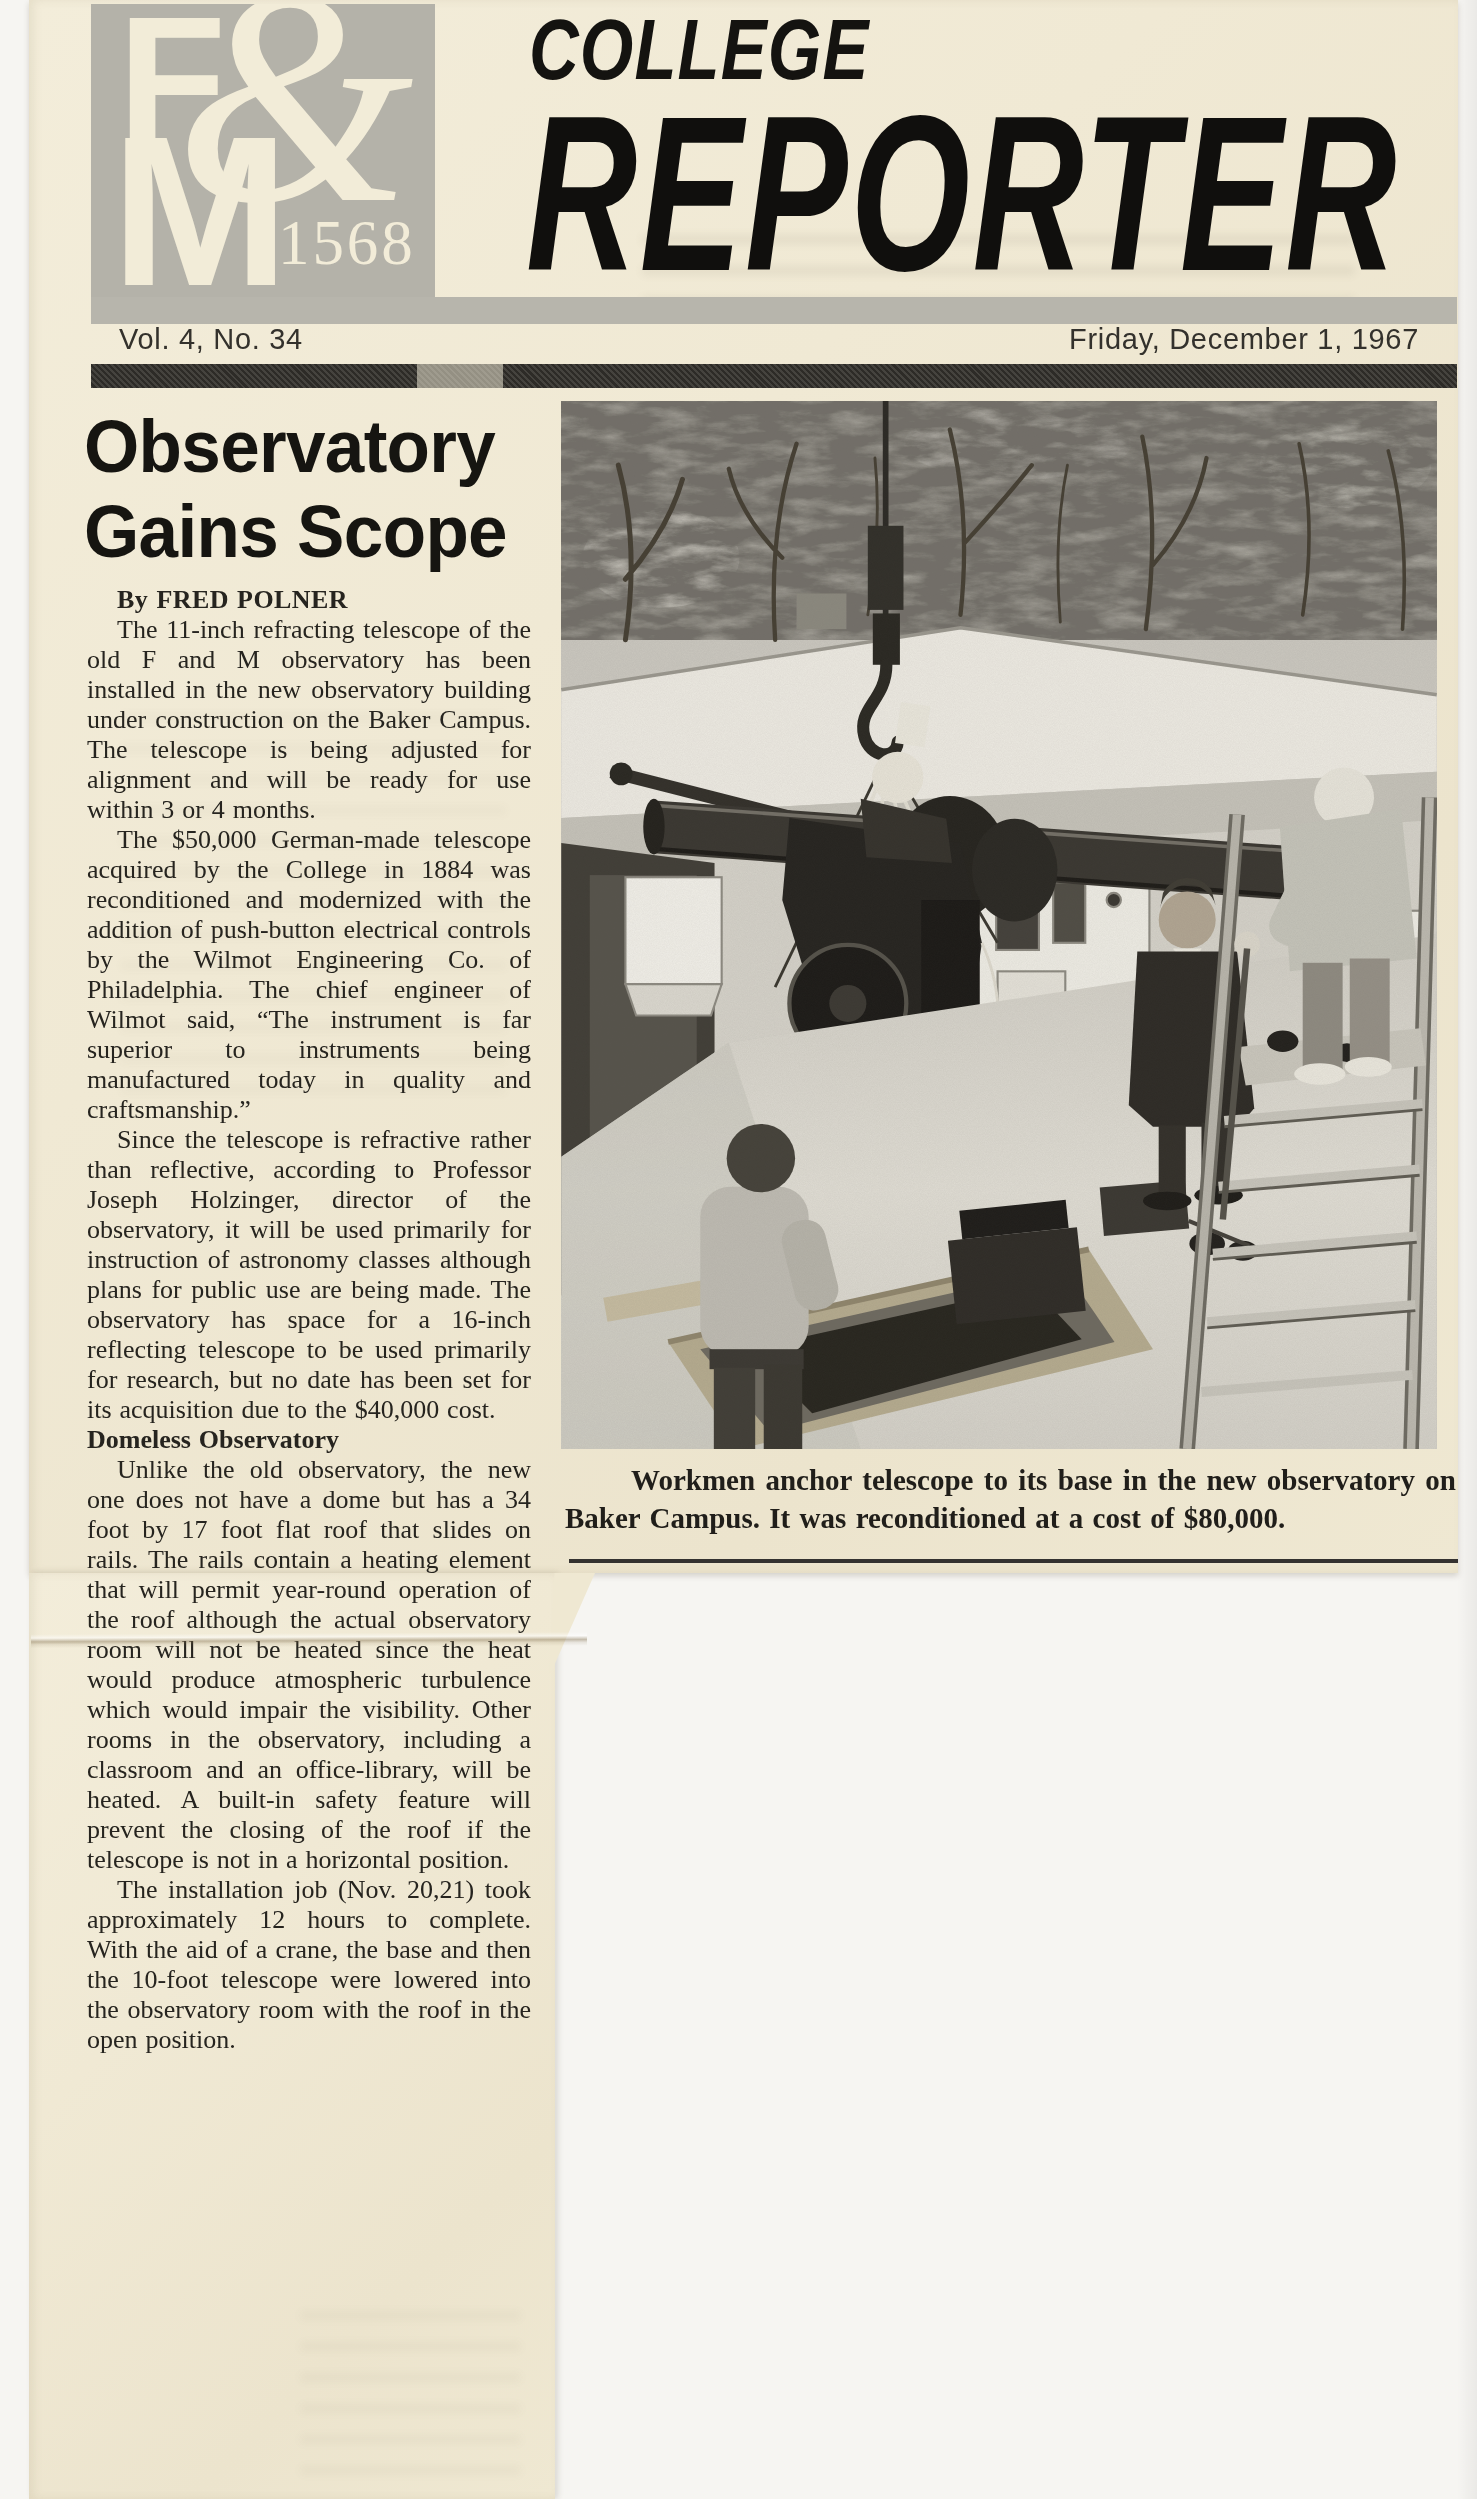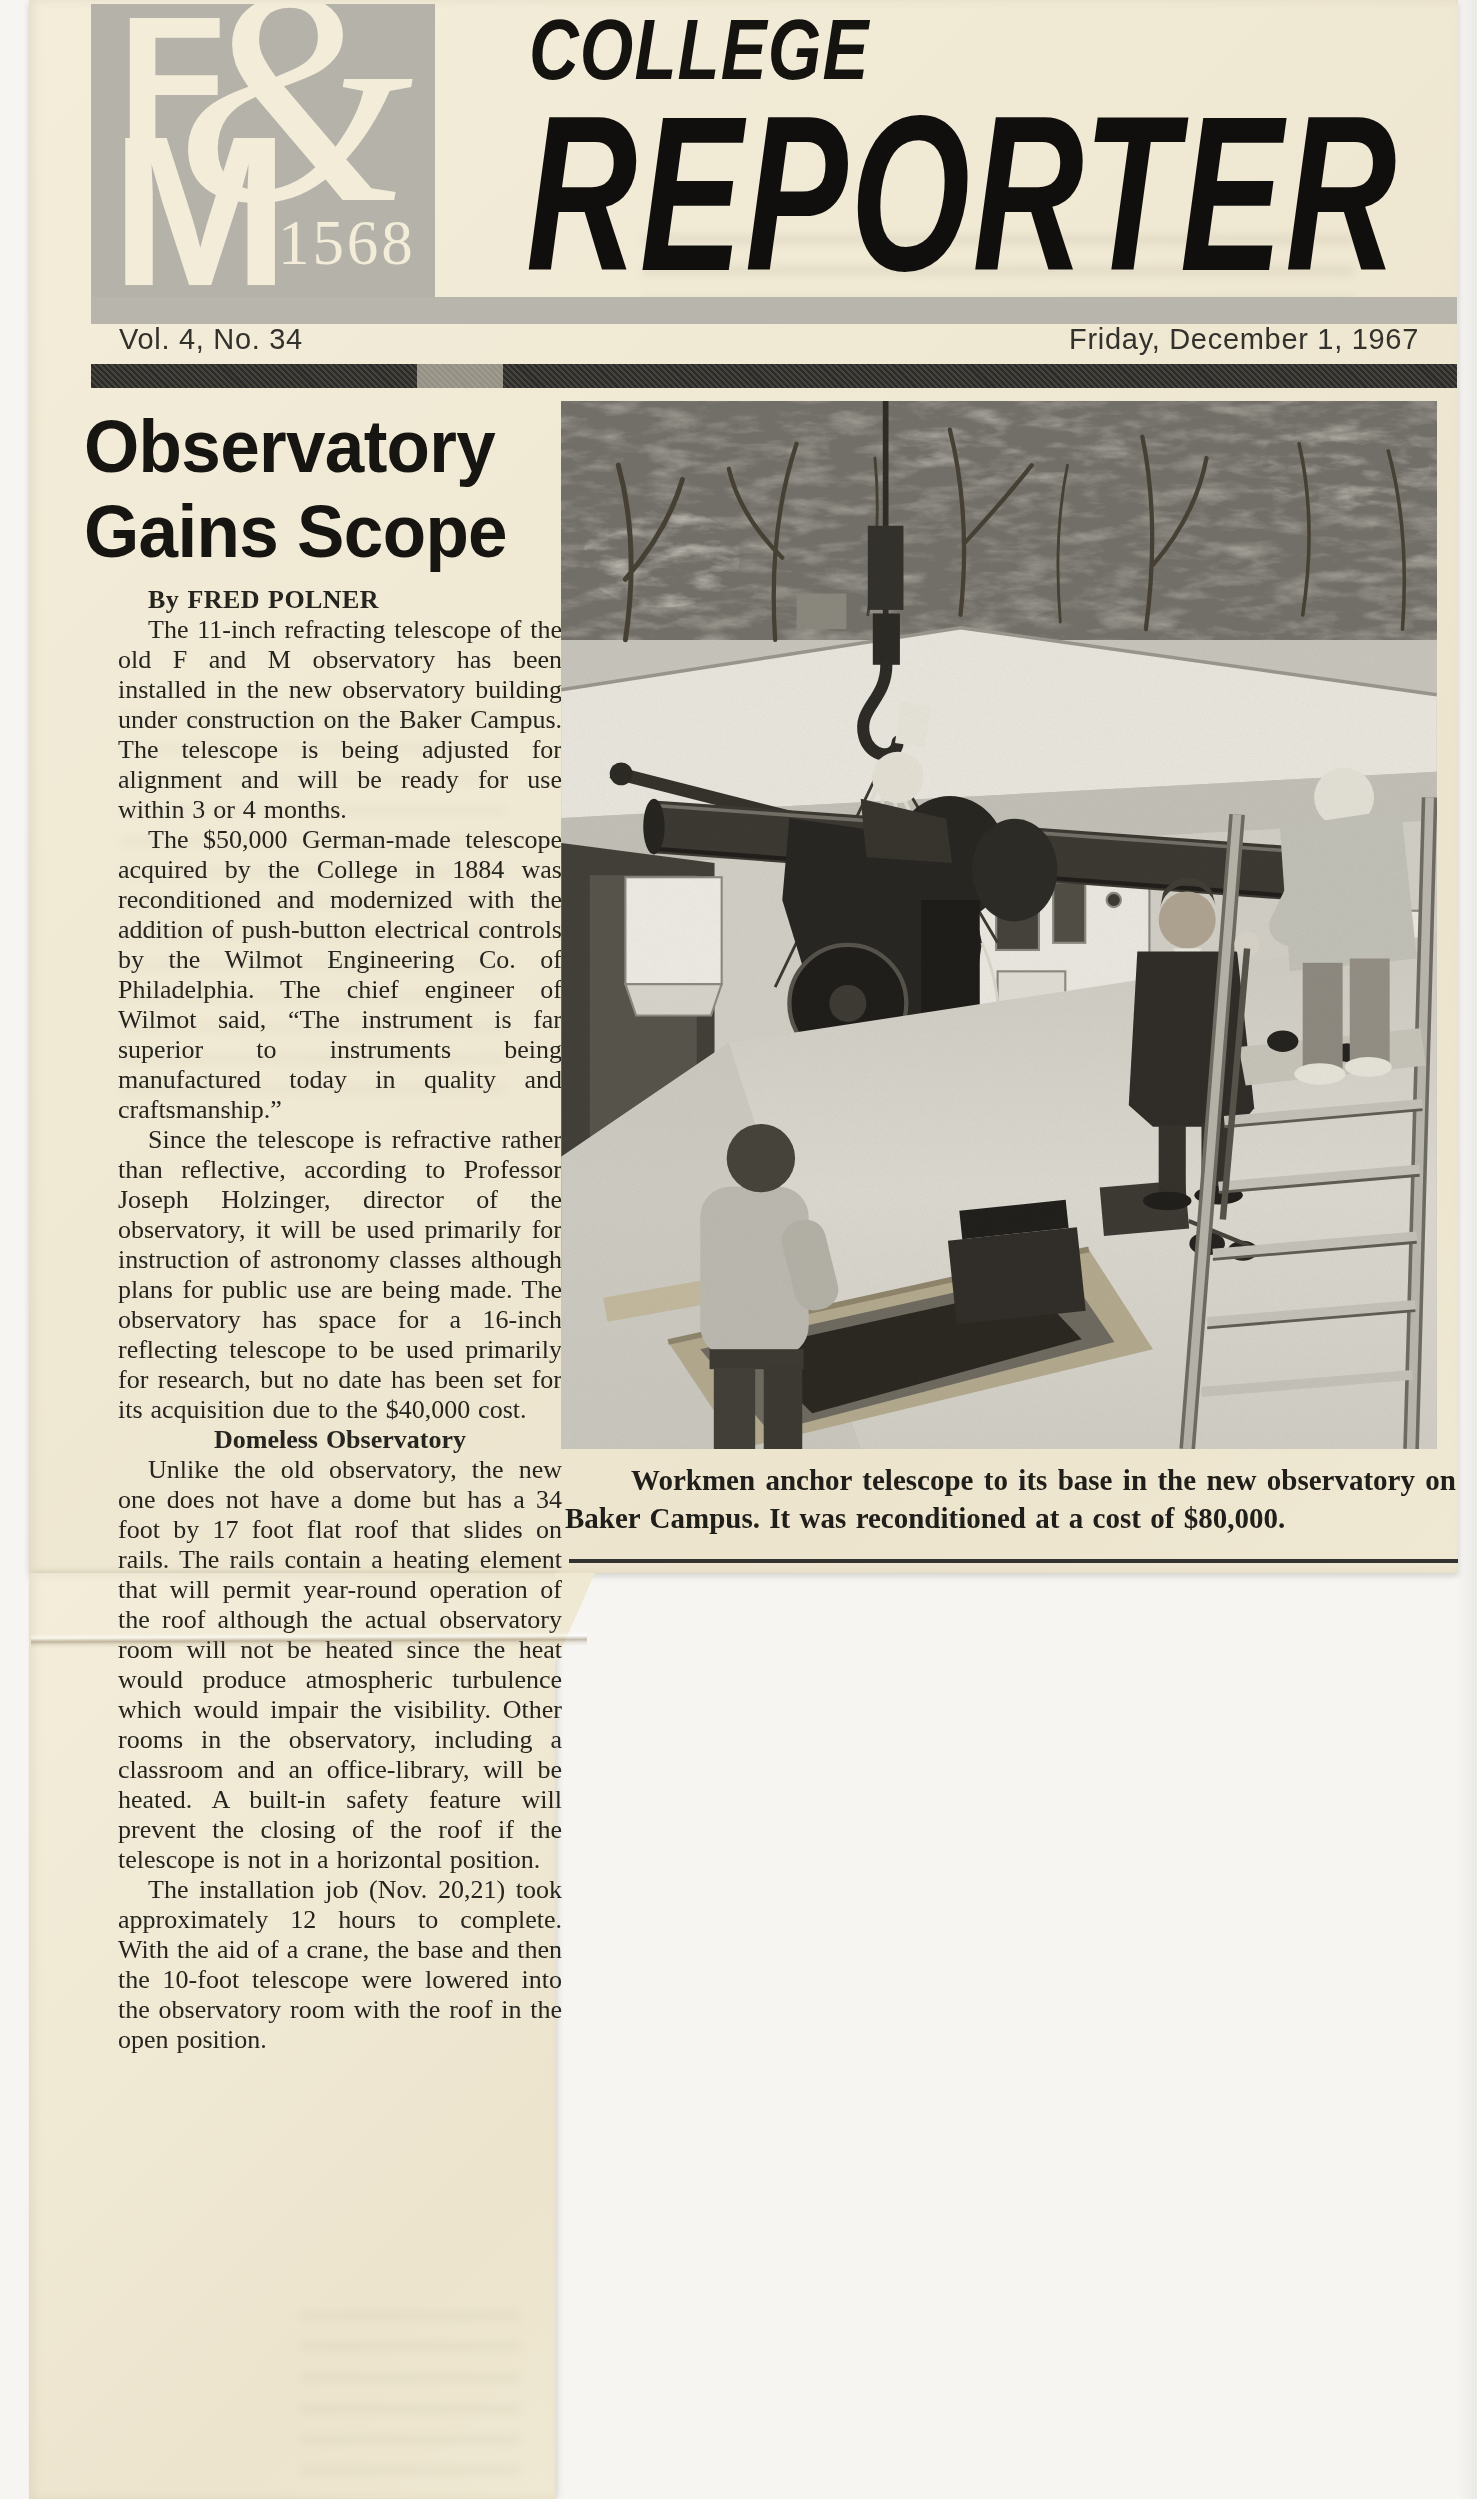--- a/index.html
+++ b/index.html
@@ -48,26 +48,26 @@
   .date{left:856px;width:563px;text-align:right;}
   .rule-halftone{position:absolute;left:91px;top:364px;width:1366px;height:23.5px;
      background:repeating-linear-gradient(45deg,#45433e 0 2.1px,#2d2b27 2.1px 4.3px);}
   .rule-fade{position:absolute;left:417px;top:364px;width:86px;height:23.5px;
      background:rgba(234,227,208,.55);}
   
   .headline{position:absolute;left:84px;top:404px;color:#161511;
      font-family:"Liberation Sans",sans-serif;font-weight:bold;font-size:74px;
      line-height:85px;letter-spacing:-0.7px;transform:scaleX(.96);transform-origin:left top;
      white-space:nowrap;}
-  .col{position:absolute;left:87px;top:585px;width:444px;color:#26241f;margin-left:31px;}
+  .col{position:absolute;left:87px;top:585px;width:444px;color:#26241f;}
   .byline{font-weight:bold;text-align:center;font-size:28px;line-height:33px;
      margin:0 0 7.1px 0;letter-spacing:0.4px;}
   .col p{font-size:26px;line-height:30px;text-align:justify;text-indent:30px;
      margin:0;word-spacing:1.4px;}
-  .col .subhead{font-weight:bold;text-align:center;text-indent:0;font-size:26px;}
+  .col .subhead{font-weight:bold;text-indent:0;font-size:26px;}
   
   .photo{position:absolute;left:561px;top:401px;width:876px;height:1048px;background:#c9c6be;}
   .caption{position:absolute;left:565px;top:1461px;width:891px;color:#201e1a;
      font-weight:bold;font-size:29px;line-height:38px;text-align:justify;text-indent:66px;
      word-spacing:2.1px;}
   .caption-rule{position:absolute;left:569px;top:1559px;width:889px;height:3.6px;background:#343230;}
   .crease{position:absolute;left:31px;top:1633px;width:556px;height:14.3px;
      transform:rotate(-.25deg);
      background:linear-gradient(180deg,rgba(255,255,255,0) 0,rgba(255,255,255,.55) 28%,
         rgba(121,102,68,.40) 55%,rgba(121,102,68,.12) 75%,rgba(255,255,255,0) 100%);}

